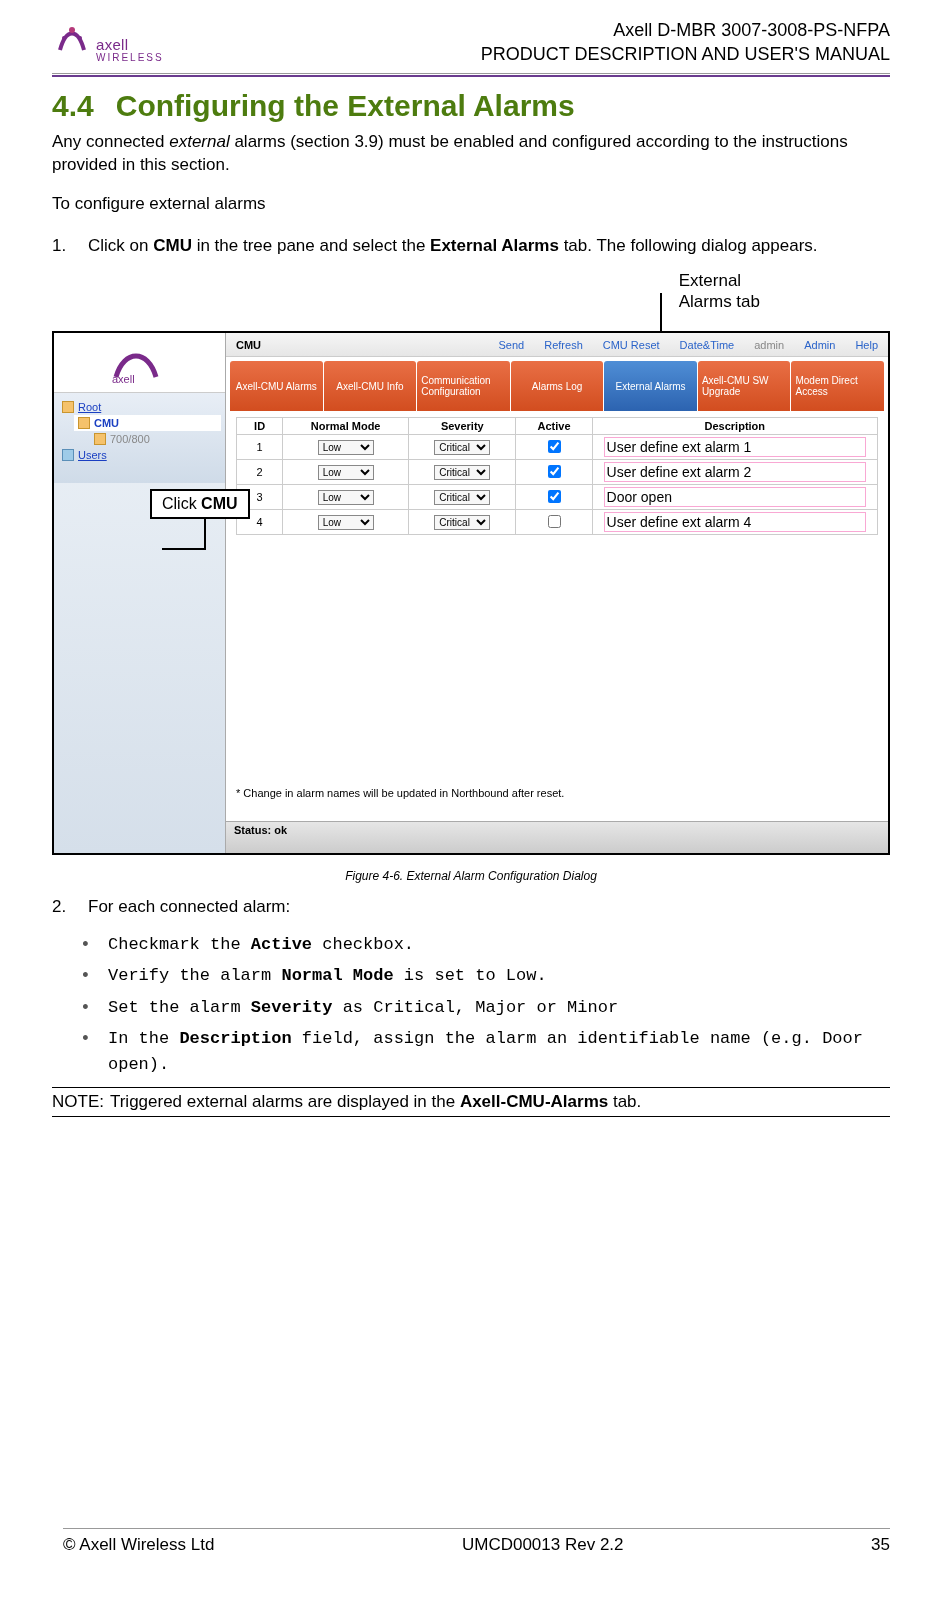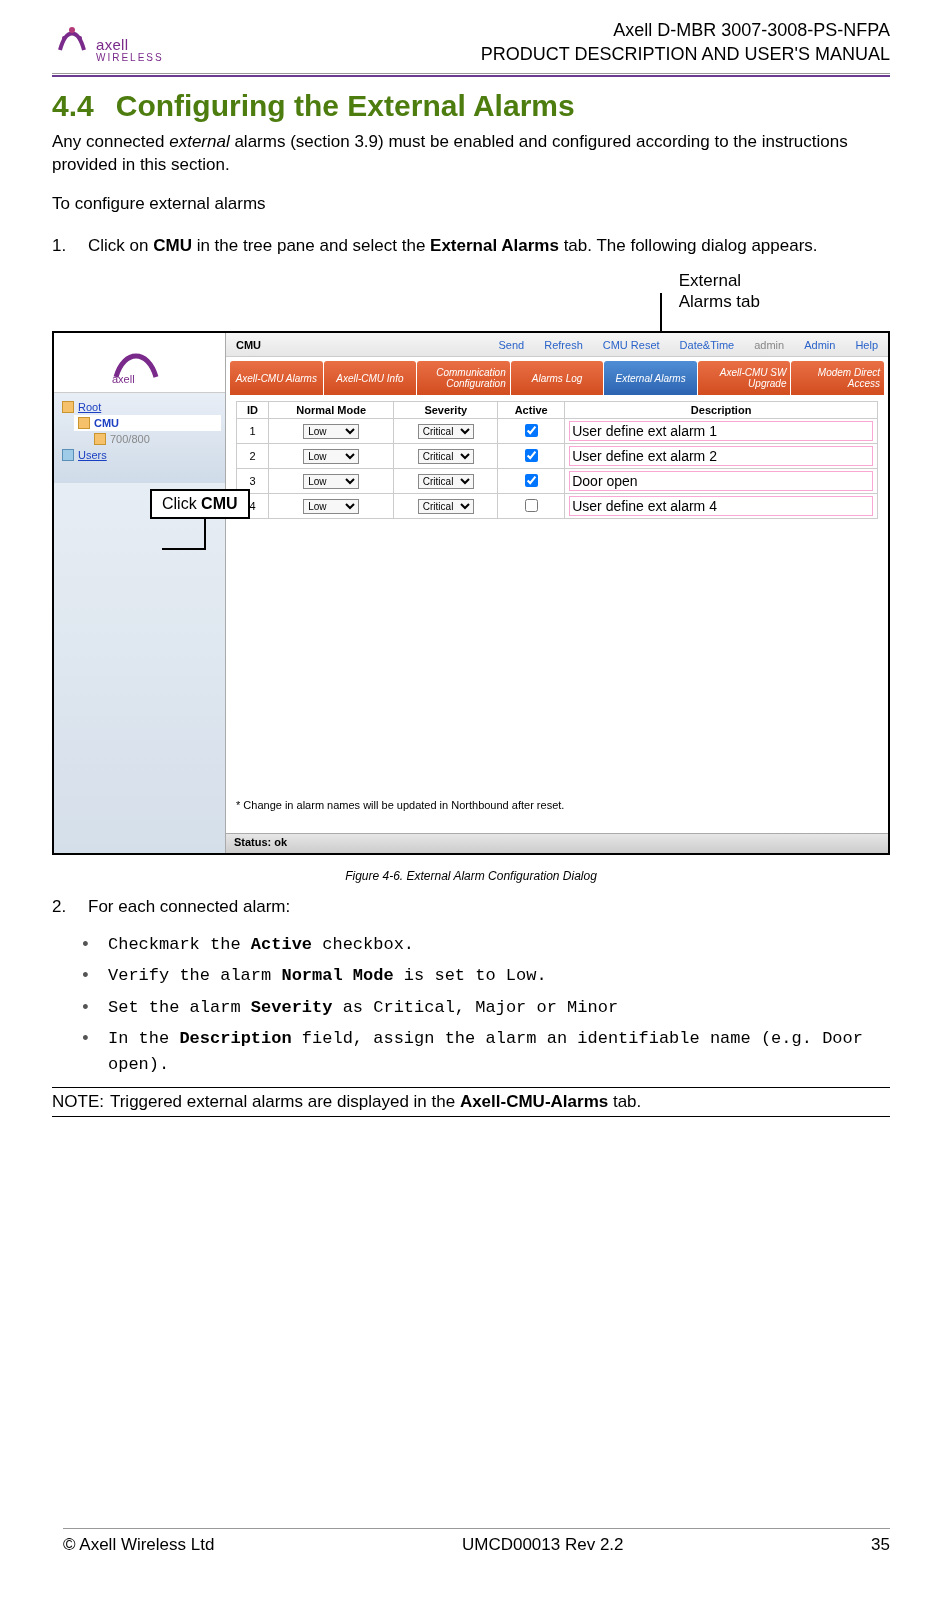--- a/index.html
+++ b/index.html
@@ -45,32 +45,32 @@
   .tree { background: linear-gradient(#e8eef6,#cfdbe8); padding: 6px 4px 20px 4px; }
   .tree-node { display: flex; align-items: center; gap: 4px; padding: 2px 4px; }
   .tree-icon { width: 12px; height: 12px; background: #f5c26b; border: 1px solid #c9952e; }
   .tree-node.sel { background: #fff; color: #1a3fc2; font-weight: bold; }
   .tree-node a { color: #1a3fc2; text-decoration: underline; }
   .shot-main { flex: 1; display: flex; flex-direction: column; }
   .shot-topbar { background: linear-gradient(#f6f6f6,#e6e6e6); height: 24px; display:flex; align-items:center; gap:20px; padding: 0 10px; border-bottom:1px solid #ccc; font-size:11px; }
   .shot-topbar span { color:#888; }
   .shot-topbar .lnk { color: #2a63c9; }
   .tabrow { display: flex; gap: 1px; padding: 4px 4px 0 4px; background:#fff; }
-  .tab { flex: 1; background: linear-gradient(#e96f45,#d24d1f); color:#fff; font-size:10px; padding:6px 4px; text-align:right; display:flex; align-items:center; justify-content:center; border-radius:3px 3px 0 0; min-height:34px; line-height:1.1;font-style:italic; }
+  .tab { flex: 1; background: linear-gradient(#e96f45,#d24d1f); color:#fff; font-size:10px; padding:14px 4px; text-align:left; display:flex; align-items:center; justify-content:center; border-radius:3px 3px 0 0; min-height:34px; line-height:1.1; }
   .tab.active { background: linear-gradient(#4f8ed6,#2c63b0); }
   .panel-body { padding: 6px 10px; flex:1; background:#fff; position:relative; }
   .panel-title { color:#2a63c9; font-size:12px; margin:6px 0 4px 0; }
   .grid { border-collapse: collapse; width: 100%; }
-  .grid th, .grid td { border: 1px solid #ccc; padding: 2px 4px; font-size:11px; text-align:left; background:#fff; }
+  .grid th, .grid td { border: 1px solid #ccc; padding: 2px 11px; font-size:11px; text-align:left; background:#fff; }
   .grid th { font-weight:bold; text-align:center; }
   .grid td.c { text-align:center; }
   select.mini { font-size:10px; width: 56px; border:1px solid #888; background:#f7f7f7; }
   input.desc { font-size:14px; width: 100%; border:1px solid #f9a8d4; padding:1px 2px; }
   .footnote { position:absolute; bottom:22px; left:10px; font-size:11px; }
-  .statusbar { background: linear-gradient(#e6e6e6,#ccc); height: 20px; padding: 2px 8px; font-weight:bold; font-size:11px; border-top:1px solid #aaa;}
+  .statusbar { background: linear-gradient(#e6e6e6,#ccc); height: 32px; padding: 2px 8px; font-weight:bold; font-size:11px; border-top:1px solid #aaa;}
   .click-cmu-box { position: absolute; left: 96px; top: 156px; background: #fff; border: 2px solid #000; padding: 4px 10px; font-size: 16px; font-family: Arial, sans-serif; z-index:5; }
   .click-cmu-line1 { position:absolute; left:150px; top:186px; width:2px; height:30px; background:#000; z-index:4;}
   .click-cmu-line2 { position:absolute; left:108px; top:215px; width:44px; height:2px; background:#000; z-index:4;}
   .page-footer { position: absolute; left: 63px; right: 52px; bottom: 46px; border-top: 1px solid #999; padding-top: 6px; display: flex; justify-content: space-between; font-size: 17px; }
 </style>
 </head>
 <body>
 
 <div class="page-header">
   <div class="logo">

